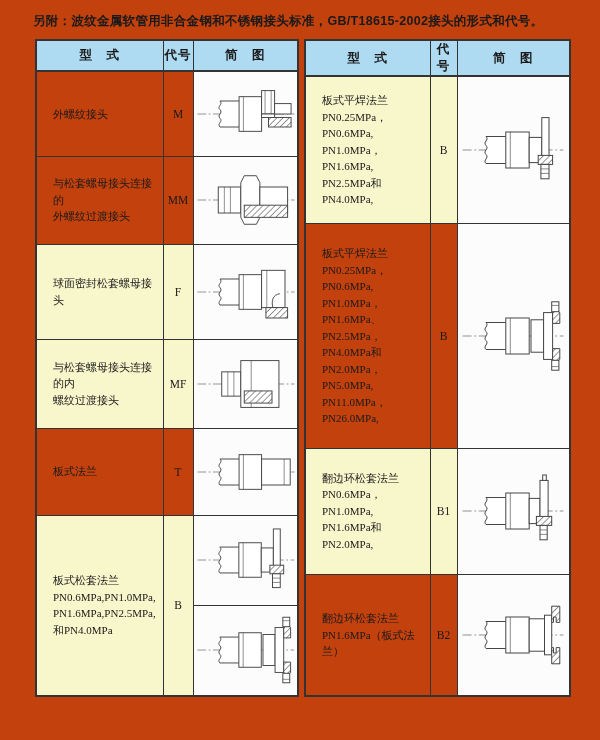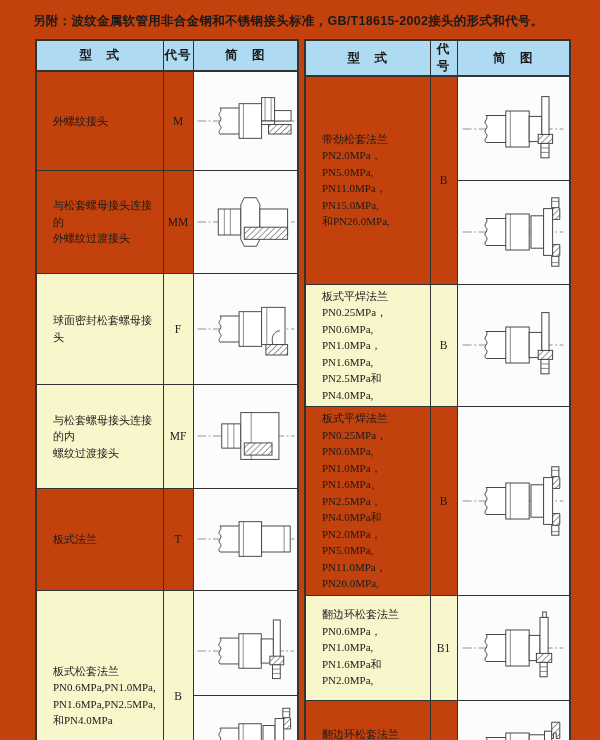--- a/index.html
+++ b/index.html
@@ -254,41 +254,20 @@
           <col style="width:113px">
         </colgroup>
       <thead>
         <tr>
           <th>型　式</th>
           <th>代号</th>
           <th>简　图</th>
         </tr>
       </thead>
       <tbody>
-        <tr style="height:208px">
-          <td class="type">带劲松套法兰
-PN2.0MPa，PN5.0MPa,
-PN11.0MPa，PN15.0MPa,
-和PN26.0MPa,</td>
-          <td class="code">B</td>
-          <td class="dia">
-            <div class="stack" style="height:206px">
-              <div class="half">
-                <svg class="dwg" width="108" height="84" viewBox="0 0 120 84">
-                    <use href="#dia-b-plate"></use>
-                  </svg>
-              </div>
-              <div class="half">
-                <svg class="dwg" width="108" height="84" viewBox="0 0 120 84">
-                    <use href="#dia-b-collar"></use>
-                  </svg>
-              </div>
-            </div>
-          </td>
-        </tr>
         <tr style="height:110px">
           <td class="type hl">板式平焊法兰
 PN0.25MPa，PN0.6MPa,
 PN1.0MPa，PN1.6MPa,
 PN2.5MPa和PN4.0MPa,</td>
           <td class="code hl">B</td>
           <td class="dia">
             <svg class="dwg" width="108" height="84" viewBox="0 0 120 84">
                 <use href="#dia-b-plate"></use>
               </svg>

